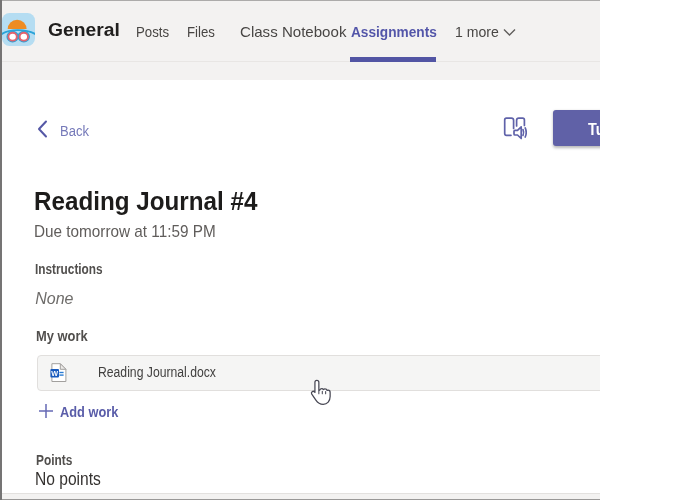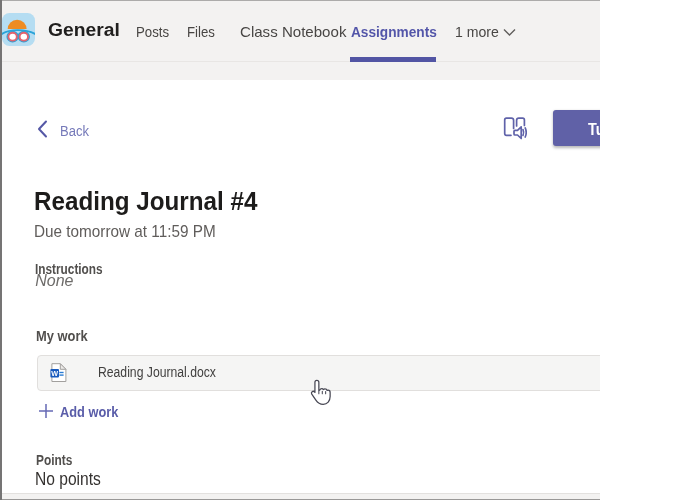--- a/index.html
+++ b/index.html
@@ -67,21 +67,21 @@
       <path d="M22.2,12.9 Q24.3,17.3 22.2,22"></path>
     </g>
   </svg>
 
   <div class="abs" style="left:553px;top:110px;width:115px;height:36px;background:#6061a7;border-radius:3px;box-shadow:0 1.5px 3px rgba(0,0,0,0.28);"></div>
   <div class="t" style="left:588px;top:122.3px;font-size:16px;font-weight:bold;color:#ffffff;transform:scaleX(0.90);">Turn in</div>
 
   <div class="t" style="left:34.1px;top:188.7px;font-size:25px;font-weight:bold;color:#1d1c1b;transform:scaleX(0.969);">Reading Journal #4</div>
   <div class="t" style="left:34.1px;top:222.5px;font-size:17px;color:#605d5b;transform:scaleX(0.900);">Due tomorrow at 11:59 PM</div>
   <div class="t" style="left:35.3px;top:261.8px;font-size:14px;font-weight:bold;color:#514f4d;transform:scaleX(0.844);">Instructions</div>
-  <div class="t" style="left:35.2px;top:273px;font-size:16px;font-style:italic;color:#6e6c6a;transform:scaleX(1.0);">None</div>
+  <div class="t" style="left:35.2px;top:291px;font-size:16px;font-style:italic;color:#6e6c6a;transform:scaleX(1.0);">None</div>
   <div class="t" style="left:36px;top:328.8px;font-size:14px;font-weight:bold;color:#514f4d;transform:scaleX(0.922);">My work</div>
 
   <div class="abs" style="left:37px;top:354.5px;width:631px;height:36px;background:#f5f5f4;border:1px solid #e1dfdd;border-radius:4px;box-sizing:border-box;"></div>
 
   <svg class="abs" style="left:49px;top:363px;" width="19" height="20" viewBox="0 0 19 20">
     <path d="M2.9,0.7 H11.3 L16.9,6.3 V18.5 H2.9 Z" fill="#ffffff" stroke="#a2a09e" stroke-width="1"></path>
     <path d="M11.3,0.7 V6.3 H16.9 Z" fill="#eceae8" stroke="#a2a09e" stroke-width="1" stroke-linejoin="round"></path>
     <rect x="10.4" y="8.8" width="4.2" height="1.4" fill="#2b7cd3"></rect>
     <rect x="10.4" y="11.4" width="4.2" height="1.4" fill="#2b7cd3"></rect>
     <rect x="1.4" y="6" width="8.6" height="8.6" rx="1" fill="#185abd"></rect>

